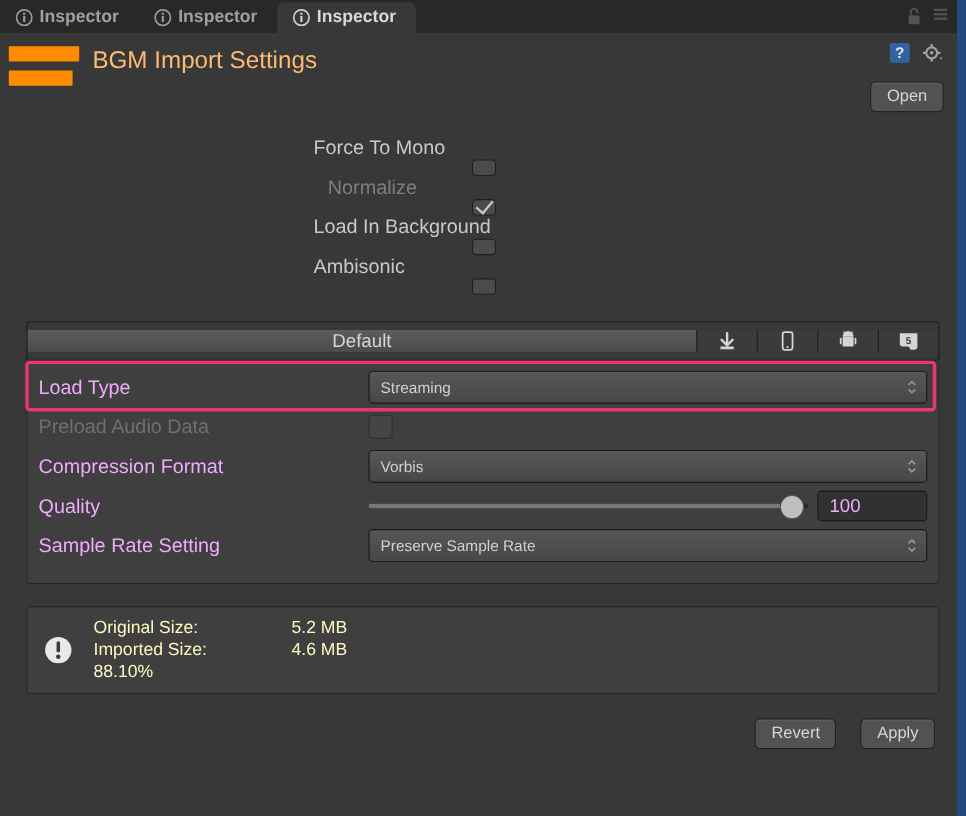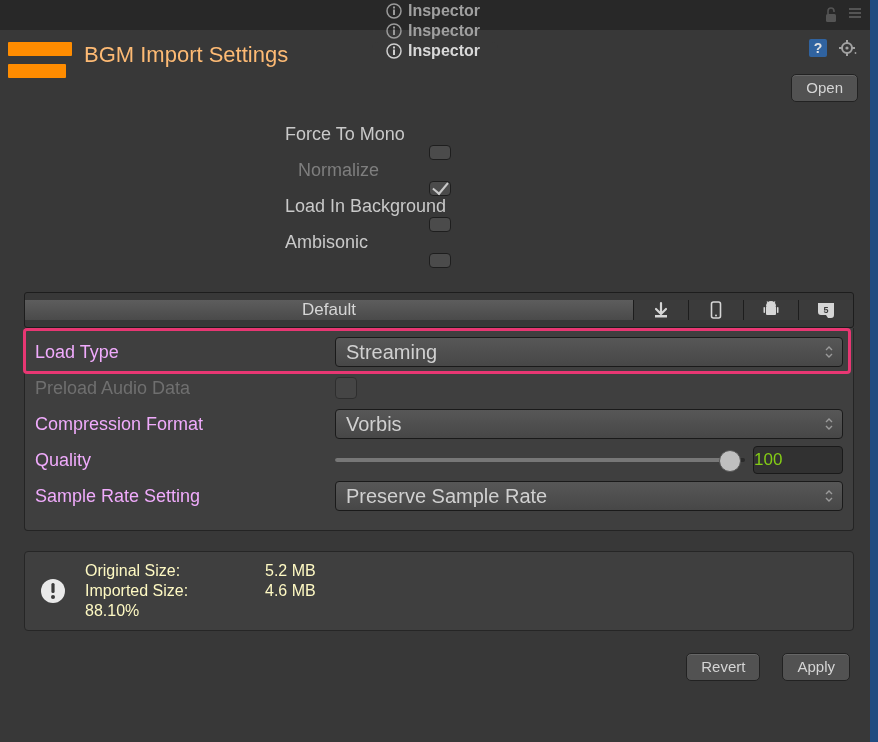--- a/index.html
+++ b/index.html
@@ -1,18 +1,18 @@
 <!DOCTYPE html>
 <html><head>
 <meta charset="utf-8">
 <style>
   html,body{margin:0;padding:0;background:#323232;font-family:"Lucida Grande","Segoe UI",Arial,sans-serif;font-size:14px;color:#c2c2c2;height:742px;overflow:hidden;}
   .root{width:870px;height:742px;position:relative;background:#383838;border-right:8px solid #214c80;}
   
-  .tabstrip{display:flex;align-items:center;background:#282828;height:30px;padding:0 0 0 0;position:relative;flex-direction:column;}
+  .tabstrip{display:flex;align-items:center;background:#282828;height:30px;padding:0 0 0 0;position:relative;}
   .tab{display:flex;align-items:center;gap:6px;height:28px;padding:0 18px 0 14px;color:#a0a0a0;font-size:16px;font-weight:600;border-top-left-radius:6px;border-top-right-radius:6px;margin-top:2px;}
   .tab.active{background:#383838;color:#d9d9d9;}
   .tab .info-ico{width:16px;height:16px;display:inline-flex;align-items:center;justify-content:center;}
   .tabstrip-right{position:absolute;right:8px;top:6px;display:flex;gap:10px;align-items:center;}
   .lock-ico,.menu-ico{width:14px;height:18px;opacity:.45;}
   
   .header{display:flex;align-items:flex-start;gap:12px;padding:8px 14px 0 8px;position:relative;}
   .wave-thumb{width:64px;height:44px;display:flex;flex-direction:column;justify-content:center;gap:8px;}
   .wave{height:14px;background:#ff8c00;border-radius:1px;}
   .wave:nth-child(2){width:58px;}
@@ -32,27 +32,27 @@
   .platform-tabs{display:flex;margin:14px 16px 0 24px;height:34px;border:1px solid #1d1d1d;border-radius:3px;overflow:hidden;align-items:center;}
   .pt-default{flex:1;background:linear-gradient(#5d5d5d,#4a4a4a);display:flex;align-items:center;justify-content:center;color:#d6d6d6;font-size:17px;border-right:1px solid #1d1d1d;}
   .pt-ico{width:54px;background:#3b3b3b;display:flex;align-items:center;justify-content:center;border-right:1px solid #1d1d1d;}
   .pt-ico:last-child{border-right:none;}
   .pt-ico svg{width:20px;height:20px;fill:#cfcfcf;}
   
   .panel{margin:0 16px 0 24px;background:#3f3f3f;border:1px solid #242424;border-top:none;border-radius:0 0 4px 4px;padding:6px 10px 16px 10px;}
   .srow{display:flex;align-items:center;height:36px;}
   .slabel{width:300px;font-size:18px;color:#f0abfc;}
   .slabel.dim{color:#6f6f6f;}
-  .dropdown{flex:1;height:28px;background:linear-gradient(#575757,#474747);border:1px solid #1a1a1a;border-radius:4px;color:#d0d0d0;font-size:20px;display:flex;align-items:center;padding:0 10px;position:relative;}
+  .dropdown{flex:1;height:28px;background:linear-gradient(#575757,#474747);border:1px solid #1a1a1a;border-radius:4px;color:#d0d0d0;font-size:14px;display:flex;align-items:center;padding:0 10px;position:relative;}
   .dropdown .dd-caret{position:absolute;right:8px;top:6px;opacity:.7;}
   .slider-wrap{flex:1;display:flex;align-items:center;gap:8px;}
   .slider-track{flex:1;height:4px;background:#2a2a2a;border-radius:2px;position:relative;}
   .slider-fill{position:absolute;left:0;top:0;bottom:0;background:#777;border-radius:2px;}
   .slider-knob{position:absolute;top:-8px;width:20px;height:20px;border-radius:50%;background:#bfbfbf;border:1px solid #555;}
-  .numbox{width:88px;height:26px;background:#313131;border:1px solid #1a1a1a;border-radius:4px;color:#84cc16;font-size:17px;display:flex;align-items:center;}
+  .numbox{width:88px;height:26px;background:#313131;border:1px solid #1a1a1a;border-radius:4px;color:#f0abfc;font-size:17px;display:flex;align-items:center;padding-left:10px;}
   .highlight{position:relative;}
   .highlight::after{content:"";position:absolute;left:-12px;right:-8px;top:-6px;bottom:-4px;border:3px solid #e83773;border-radius:4px;pointer-events:none;}
   
   .info-box{margin:20px 16px 0 24px;background:#3f3f3f;border:1px solid #262626;border-radius:4px;padding:10px 14px;display:flex;gap:18px;align-items:center;}
   .bang{width:28px;height:28px;}
   .info-grid{display:grid;grid-template-columns:180px 130px;row-gap:2px;color:#fef9c3;font-size:16px;}
   
   .footer{display:flex;justify-content:flex-end;gap:22px;padding:22px 20px 0 0;}
   
   svg{display:block;}

